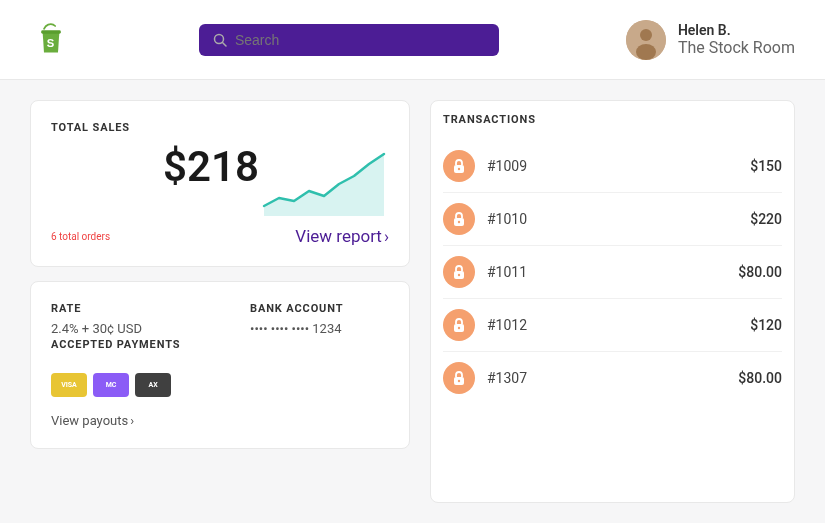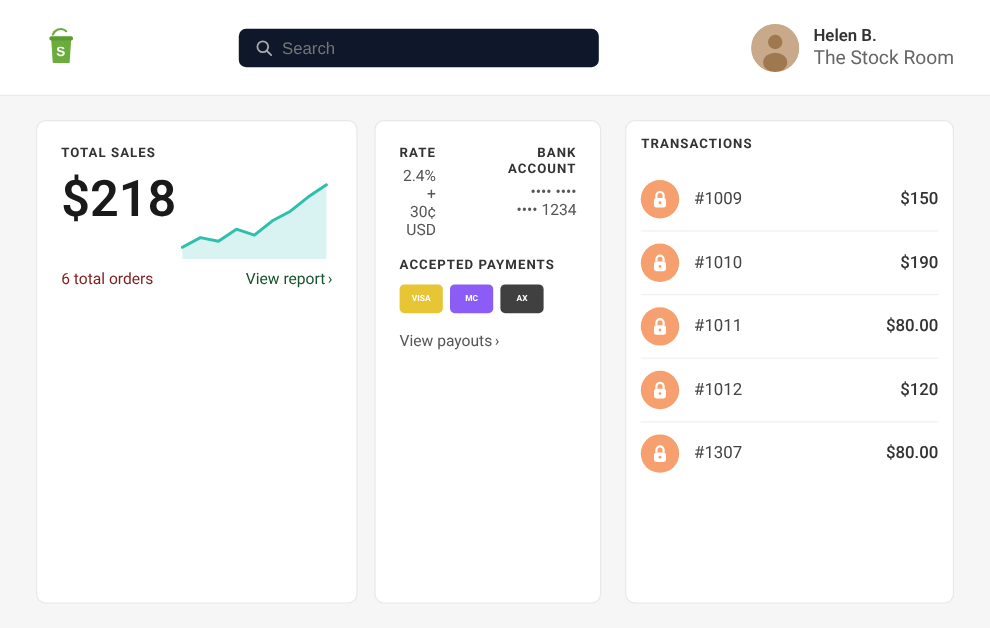--- a/index.html
+++ b/index.html
@@ -26,21 +26,21 @@
       align-items: center;
     }
     .search-container {
       flex: 1;
       max-width: 300px;
       margin: 0 60px;
     }
     .search-input-wrapper {
       display: flex;
       align-items: center;
-      background: #0f172a;
+      background: #4c1d95;
       border-radius: 6px;
       padding: 8px 14px;
       gap: 8px;
     }
     .search-icon-svg {
       color: #999;
       flex-shrink: 0;
     }
     .search-input {
       border: none;
@@ -85,21 +85,21 @@
       display: flex;
       gap: 20px;
       padding: 20px 30px;
       height: calc(523px - 80px);
     }
 
     
     .left-panel {
       flex: 0 0 380px;
       display: flex;
-      flex-direction: row;
+      flex-direction: column;
       gap: 14px;
     }
 
     .card {
       background: #fff;
       border-radius: 8px;
       border: 1px solid #e8e8e8;
       padding: 20px;
     }
 
@@ -127,60 +127,59 @@
       width: 130px;
       height: 70px;
     }
     .sales-footer {
       display: flex;
       align-items: center;
       justify-content: space-between;
       margin-top: 10px;
     }
     .total-orders {
-      font-size: 13px;
-      color: #7f1d1d;
+      font-size: 10px;
+      color: #ef4444;
     }
     .view-report-link {
-      font-size: 13px;
-      color: #14532d;
+      font-size: 17px;
+      color: #4c1d95;
       text-decoration: none;
       display: flex;
       align-items: center;
       gap: 2px;
       cursor: pointer;
     }
 
     
     .rate-bank-row {
       display: flex;
       gap: 60px;
-      margin-bottom: 14px;
-      text-align: right;
+      margin-bottom: 2px;
     }
     .rate-section, .bank-section { flex: 1; }
     .section-label {
       font-size: 11px;
       font-weight: 700;
       letter-spacing: 0.08em;
       color: #333;
       text-transform: uppercase;
       margin-bottom: 6px;
     }
     .section-value {
       font-size: 13px;
       color: #555;
     }
     .accepted-payments-label {
       font-size: 11px;
       font-weight: 700;
       letter-spacing: 0.08em;
       color: #333;
       text-transform: uppercase;
-      margin-bottom: 10px;
+      margin-bottom: 22px;
     }
     .payment-icons {
       display: flex;
       gap: 6px;
       align-items: center;
       margin-bottom: 16px;
     }
     .payment-card {
       width: 36px;
       height: 24px;
@@ -384,21 +383,21 @@
       <div class="transaction-left">
         <div class="lock-icon-circle">
           <svg width="14" height="16" viewBox="0 0 14 16" fill="none">
             <rect x="2" y="7" width="10" height="8" rx="2" fill="white"></rect>
             <path d="M4 7V5C4 3.34 5.34 2 7 2C8.66 2 10 3.34 10 5V7" stroke="white" stroke-width="1.8" fill="none"></path>
             <circle cx="7" cy="11" r="1.2" fill="#f5a06e"></circle>
           </svg>
         </div>
         <span class="transaction-id">#1010</span>
       </div>
-      <span class="transaction-amount">$190</span>
+      <span class="transaction-amount">$220</span>
     </div>
         <div class="transaction-item">
       <div class="transaction-left">
         <div class="lock-icon-circle">
           <svg width="14" height="16" viewBox="0 0 14 16" fill="none">
             <rect x="2" y="7" width="10" height="8" rx="2" fill="white"></rect>
             <path d="M4 7V5C4 3.34 5.34 2 7 2C8.66 2 10 3.34 10 5V7" stroke="white" stroke-width="1.8" fill="none"></path>
             <circle cx="7" cy="11" r="1.2" fill="#f5a06e"></circle>
           </svg>
         </div>

